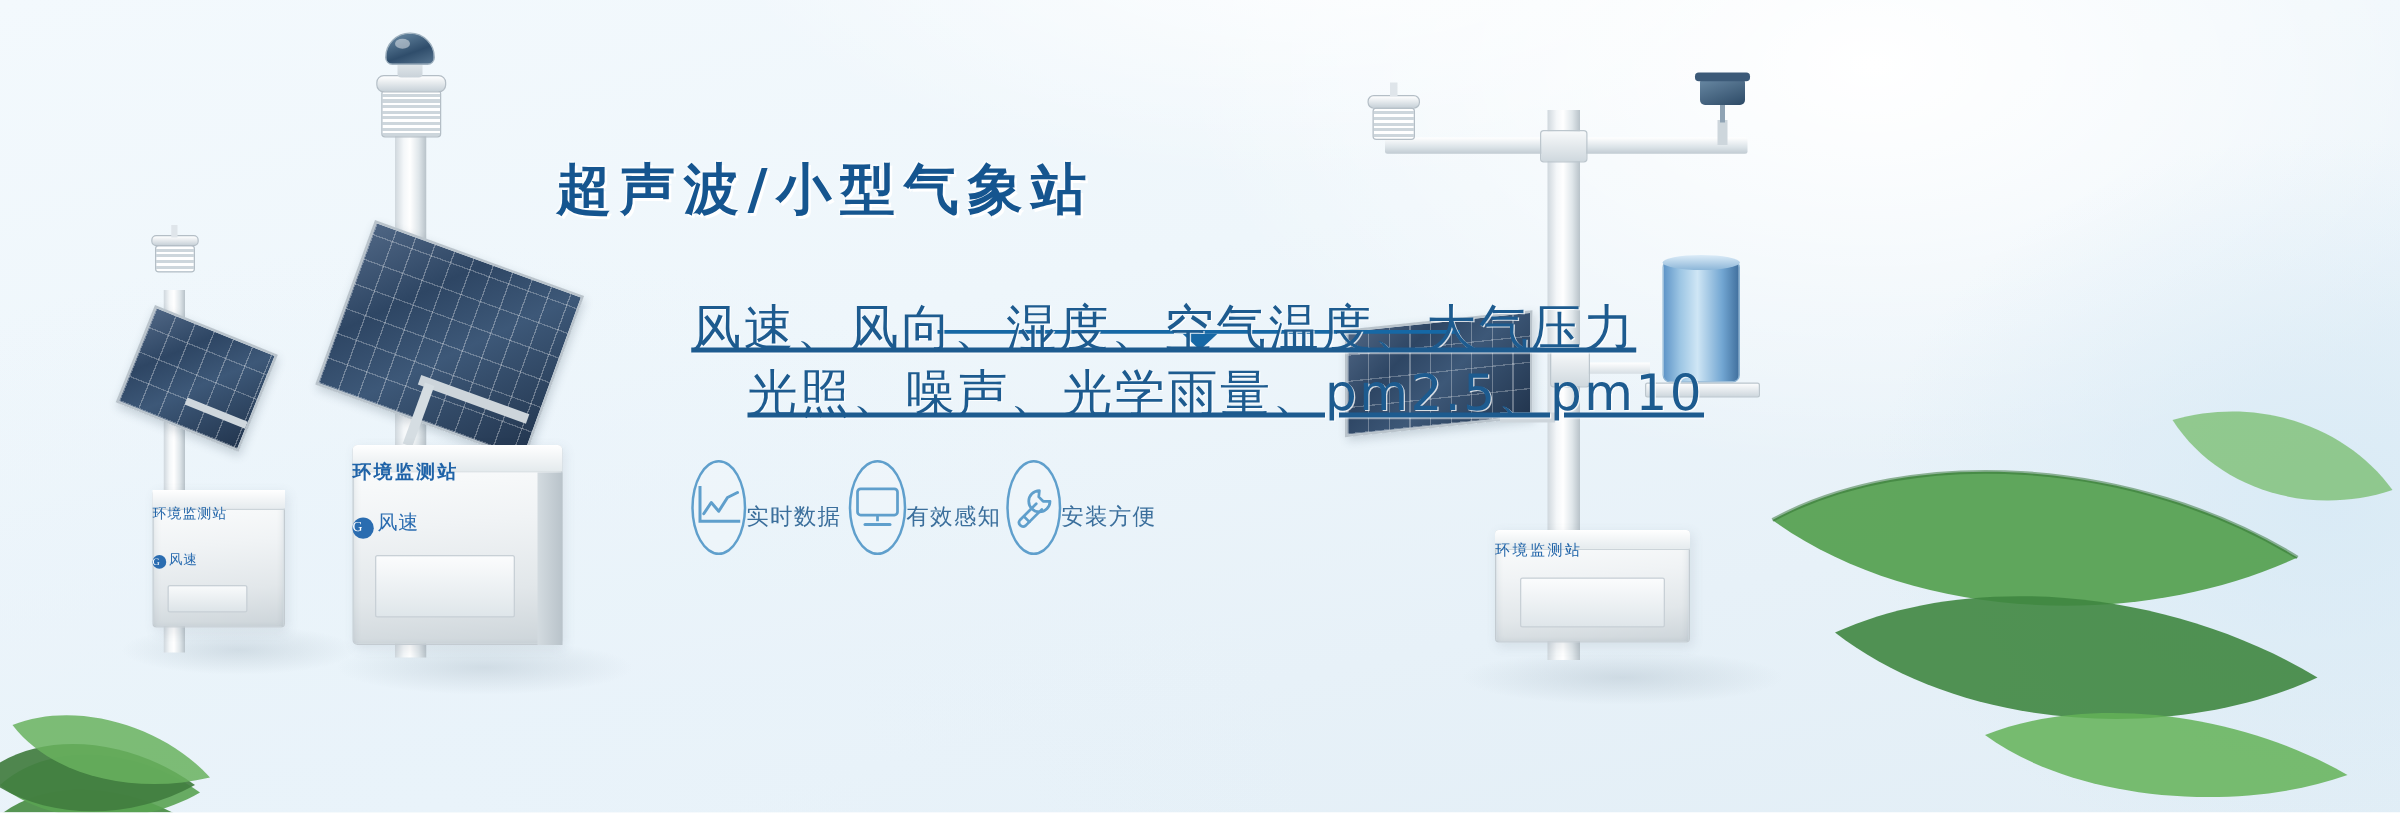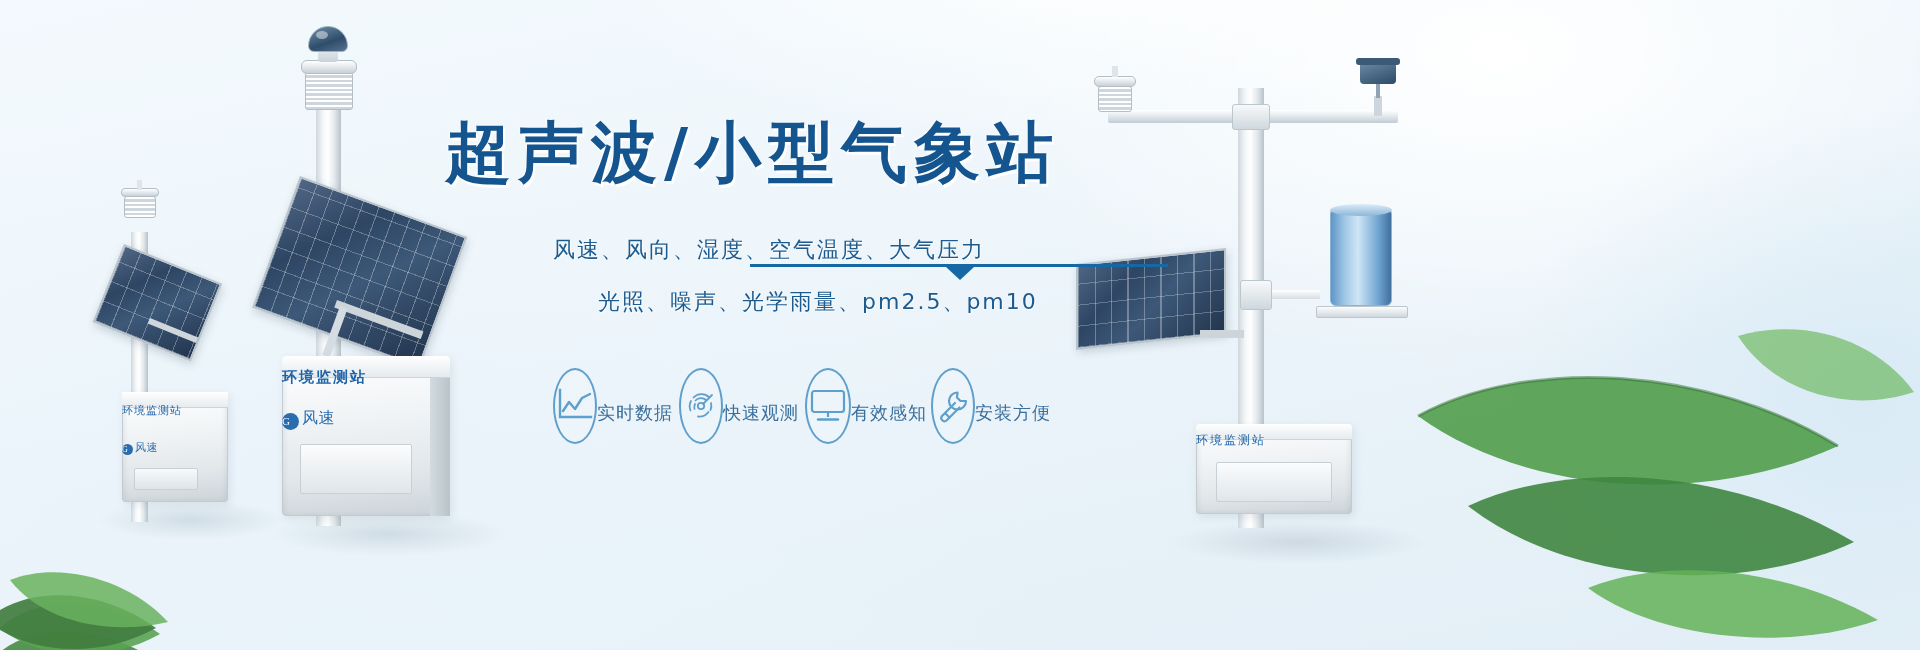--- a/index.html
+++ b/index.html
@@ -24,44 +24,45 @@
     pointer-events:none;
   }
 
   
   .center-col { position:absolute; left:0; top:0; width:1920px; height:650px; }
 
   .headline {
     position:absolute; left:445px; top:112px; width:680px;
     font-family:"DejaVu Serif", serif;
     font-weight:700;
-    font-size:66px;
+    font-size:44px;
     line-height:80px;
     letter-spacing:7px;
     color:#15558f;
     text-shadow:2px 3px 0 rgba(255,255,255,.95), -1px -1px 0 rgba(255,255,255,.6);
     white-space:nowrap;
   }
 
   .divider { position:absolute; left:750px; top:264px; width:418px; height:14px; }
   .divider .bar { position:absolute; left:0; top:0; width:418px; height:3px; background:#1668a5; }
   .divider .tri {
     position:absolute; left:196px; top:3px; width:0; height:0;
     border-left:14px solid transparent; border-right:14px solid transparent;
     border-top:13px solid #1668a5;
   }
 
   .subline {
     position:absolute;
     font-family:"DejaVu Sans", sans-serif;
-    font-size:22px;
+    font-size:40px;
     letter-spacing:2px;
     color:#1d5b8f;
     white-space:nowrap;
     text-shadow:1px 1px 0 rgba(255,255,255,.8);
+    text-decoration:underline;
   }
   .subline.l1 { left:553px; top:235px; }
   .subline.l2 { left:553px; top:287px;margin-left:45px; }
 
   
   .features { position:absolute; left:553px; top:346px; width:470px; height:120px; display:flex; gap:40px; }
   .feature { width:86px; display:flex; align-items:center; }
   .feature .circle {
     width:76px; height:76px; border-radius:50%;
     border:2px solid #5f9fcc;
@@ -248,37 +249,20 @@
       <div class="feature">
         <div class="circle">
           <svg width="40" height="38" viewBox="0 0 40 38">
             <path d="M5 3 L5 30 L36 30" stroke="#5f9fcc" stroke-width="2.4" fill="none" stroke-linecap="square"></path>
             <path d="M8 24 L14 15 L20 22 L27 11 L35 7" stroke="#5f9fcc" stroke-width="2.4" fill="none" stroke-linejoin="round" stroke-linecap="round"></path>
           </svg>
         </div>
         <div class="flabel">实时数据</div>
       </div>
 
-      <div class="feature">
-        <div class="circle">
-          <svg width="40" height="40" viewBox="0 0 40 40">
-            <g stroke="#5f9fcc" fill="none" stroke-width="1.8" stroke-linecap="round">
-              <circle cx="20" cy="20" r="3.2"></circle>
-              <path d="M22 18 L31 9"></path>
-              <path d="M12.5 11.5 A11 11 0 0 1 28 11"></path>
-              <path d="M9.5 24.5 A11.5 11.5 0 0 1 10 15"></path>
-              <path d="M17 30.5 A11.5 11.5 0 0 0 27.5 26"></path>
-              <path d="M14.5 14.5 A7.5 7.5 0 0 1 25 14"></path>
-              <path d="M13.5 23 A7.5 7.5 0 0 1 14 18"></path>
-              <path d="M30 17 A10.5 10.5 0 0 1 29.5 24"></path>
-            </g>
-          </svg>
-        </div>
-        <div class="flabel">快速观测</div>
-      </div>
 
       <div class="feature">
         <div class="circle">
           <svg width="42" height="36" viewBox="0 0 42 36">
             <rect x="5" y="3" width="32" height="21" rx="2.5" stroke="#5f9fcc" stroke-width="2.2" fill="none"></rect>
             <path d="M21 24 L21 29" stroke="#5f9fcc" stroke-width="2.2"></path>
             <path d="M11 31.5 L31 31.5" stroke="#5f9fcc" stroke-width="2.4" stroke-linecap="round"></path>
           </svg>
         </div>
         <div class="flabel">有效感知</div>

